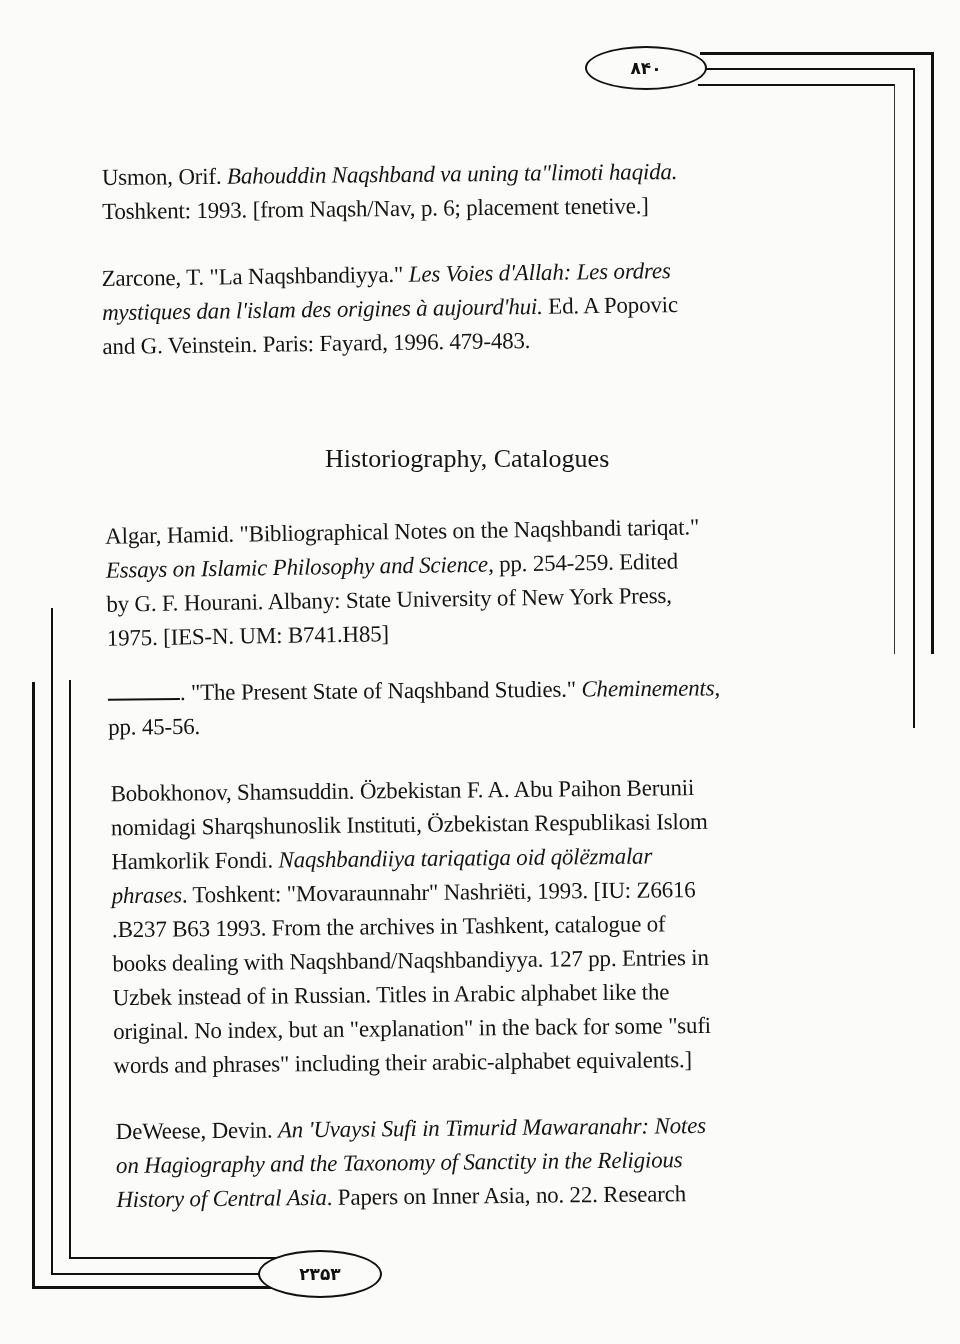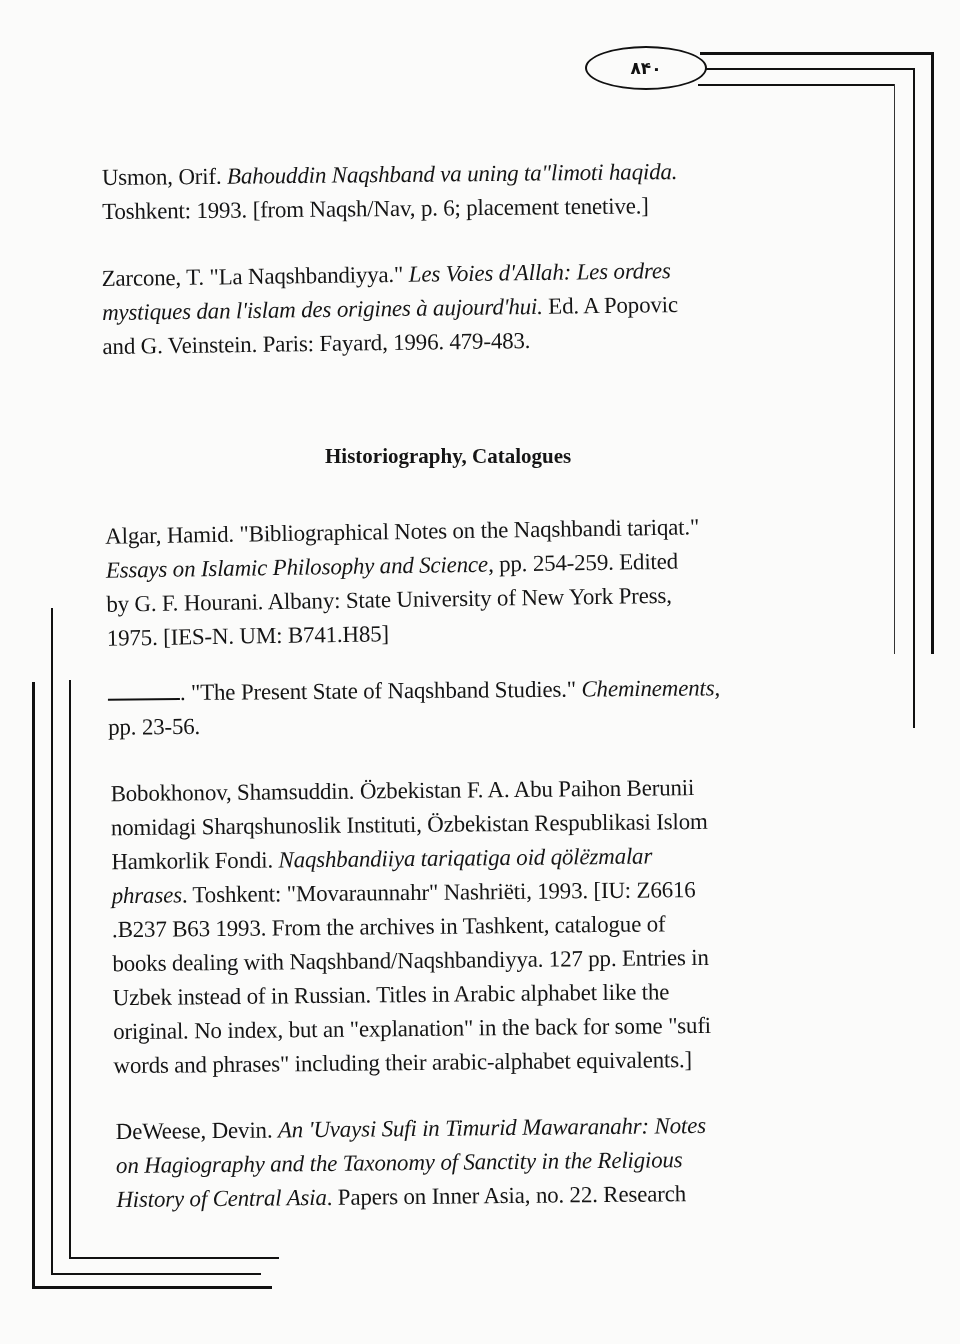--- a/index.html
+++ b/index.html
@@ -48,22 +48,22 @@
       line-height: 34px;
       letter-spacing: -0.2px;
     }
     .entry .line { display: block; white-space: nowrap; }
     .entry i { font-style: italic; }
 
     .heading {
       position: absolute;
       left: 325px;
       top: 444px;
-      font-size: 21px;
-      font-weight: bold;
+      font-size: 26px;
+      font-weight: normal;
       white-space: nowrap;
     }
     .dash {
       display: inline-block;
       width: 72px;
       border-bottom: 2px solid #111;
       height: 22px;
       vertical-align: baseline;
     }
   </style>
@@ -85,20 +85,23 @@
   </div>
 
   <div>
     <div class="ln v thick" style="left:32px; top:682px; height:607px;"></div>
     <div class="ln h thick" style="left:32px; top:1286px; width:240px;"></div>
     <div class="ln v" style="left:51px; top:608px; height:667px;"></div>
     <div class="ln h" style="left:51px; top:1273px; width:210px;"></div>
     <div class="ln v" style="left:69px; top:680px; height:578px;"></div>
     <div class="ln h" style="left:69px; top:1257px; width:210px;"></div>
   </div>
+  <div class="oval" style="left:258px; top:1250px; width:120px; height:44px;">
+    <span>۲۳۵۳</span>
+  </div>
 
   <div class="entry" style="left:102px; top:158px; transform:rotate(-0.6deg);">
     <span class="line"><span>Usmon, Orif. </span><i>Bahouddin Naqshband va uning ta"limoti haqida.</i><span></span></span>
     <span class="line"><span>Toshkent: 1993. [from Naqsh/Nav, p. 6; placement tenetive.]</span></span>
   </div>
 
   <div class="entry" style="left:102px; top:258px; transform:rotate(-0.8deg);">
     <span class="line"><span>Zarcone, T. "La Naqshbandiyya." </span><i>Les Voies d'Allah: Les ordres</i></span>
     <span class="line"><i>mystiques dan l'islam des origines à aujourd'hui.</i><span> Ed. A Popovic</span></span>
     <span class="line"><span>and G. Veinstein. Paris: Fayard, 1996. 479-483.</span></span>
@@ -108,21 +111,21 @@
 
   <div class="entry" style="left:106px; top:515px; transform:rotate(-0.9deg);">
     <span class="line"><span>Algar, Hamid. "Bibliographical Notes on the Naqshbandi tariqat."</span></span>
     <span class="line"><i>Essays on Islamic Philosophy and Science</i><span>, pp. 254-259. Edited</span></span>
     <span class="line"><span>by G. F. Hourani. Albany: State University of New York Press,</span></span>
     <span class="line"><span>1975. [IES-N. UM: B741.H85]</span></span>
   </div>
 
   <div class="entry" style="left:108px; top:674px; transform:rotate(-0.5deg);">
     <span class="line"><span class="dash"></span><span>. "The Present State of Naqshband Studies." </span><i>Cheminements</i><span>,</span></span>
-    <span class="line"><span>pp. 23-56.</span></span>
+    <span class="line"><span>pp. 45-56.</span></span>
   </div>
 
   <div class="entry" style="left:112px; top:774px; transform:rotate(-0.6deg);">
     <span class="line"><span>Bobokhonov, Shamsuddin. Özbekistan F. A. Abu Paihon Berunii</span></span>
     <span class="line"><span>nomidagi Sharqshunoslik Instituti, Özbekistan Respublikasi Islom</span></span>
     <span class="line"><span>Hamkorlik Fondi. </span><i>Naqshbandiiya tariqatiga oid qölëzmalar</i></span>
     <span class="line"><i>phrases</i><span>. Toshkent: "Movaraunnahr" Nashriëti, 1993. [IU: Z6616</span></span>
     <span class="line"><span>.B237 B63 1993. From the archives in Tashkent, catalogue of</span></span>
     <span class="line"><span>books dealing with Naqshband/Naqshbandiyya. 127 pp. Entries in</span></span>
     <span class="line"><span>Uzbek instead of in Russian. Titles in Arabic alphabet like the</span></span>

